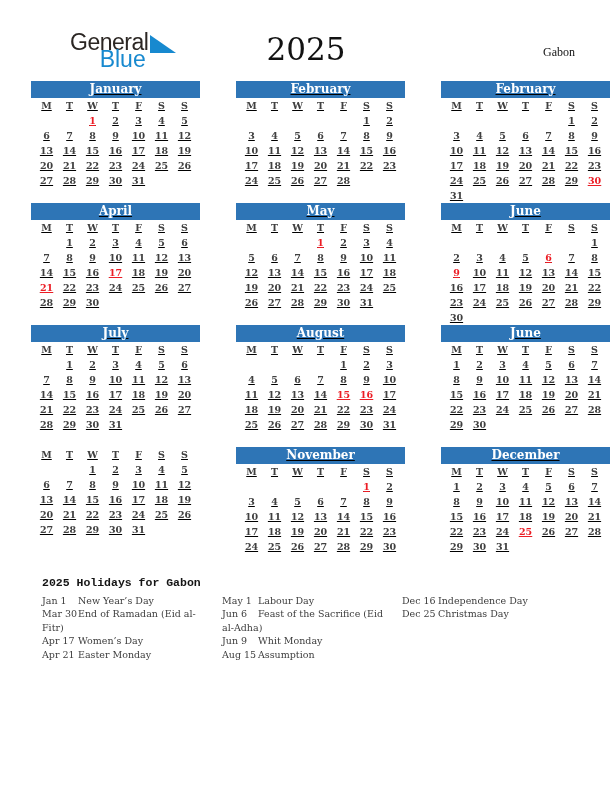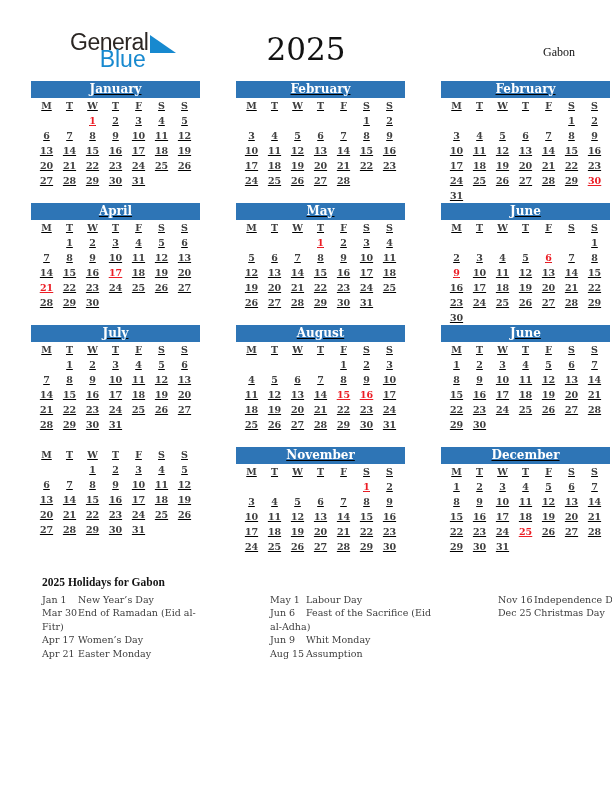--- a/index.html
+++ b/index.html
@@ -27,24 +27,24 @@
   .day-grid { display:grid; grid-template-columns:repeat(7,1fr); padding:0 4px; }
   .dow, .day {
     height:15px; line-height:15px; text-align:center;
     font-size:9.5px; font-weight:bold; color:#404040;
   }
   .day.red { color:var(--holiday-red,#ec1c24); text-decoration:underline; text-underline-offset:1px; }
 
   
   .holidays { position:absolute; top:576px; left:42px; width:540px; color:#3d3d3d; }
   .holidays-title {
-    margin:0 0 5px 0; font-family:Liberation Serif, serif;
+    margin:0 0 5px 0; font-family:Liberation Mono, monospace;
     font-size:11.5px; font-weight:bold; color:#141414;
   }
-  .holiday-cols { display:grid; grid-template-columns:repeat(3,180px); align-items:start;gap:48px; }
+  .holiday-cols { display:grid; grid-template-columns:repeat(3,180px); align-items:start; }
   .holiday-entry { font-size:9.5px; line-height:13.4px; padding-right:6px; }
   .hdate { display:inline-block; width:36px; vertical-align:top; }
 </style>
 </head>
 <body>
 
 <div class="page">
 
   <div class="logo">
     <div class="logo-top">
@@ -648,19 +648,19 @@
           <div class="holiday-entry"><span class="hdate">Apr 17</span><span class="hname">Women’s Day</span></div>
           <div class="holiday-entry"><span class="hdate">Apr 21</span><span class="hname">Easter Monday</span></div>
         </div>
         <div class="holiday-col">
           <div class="holiday-entry"><span class="hdate">May 1</span><span class="hname">Labour Day</span></div>
           <div class="holiday-entry"><span class="hdate">Jun 6</span><span class="hname">Feast of the Sacrifice (Eid al-Adha)</span></div>
           <div class="holiday-entry"><span class="hdate">Jun 9</span><span class="hname">Whit Monday</span></div>
           <div class="holiday-entry"><span class="hdate">Aug 15</span><span class="hname">Assumption</span></div>
         </div>
         <div class="holiday-col">
-          <div class="holiday-entry"><span class="hdate">Nov 16</span><span class="hname">Independence Day</span></div>
+          <div class="holiday-entry"><span class="hdate">Dec 16</span><span class="hname">Independence Day</span></div>
           <div class="holiday-entry"><span class="hdate">Dec 25</span><span class="hname">Christmas Day</span></div>
         </div>
       </div>
   </section>
 
 </div>
 
 </body></html>

